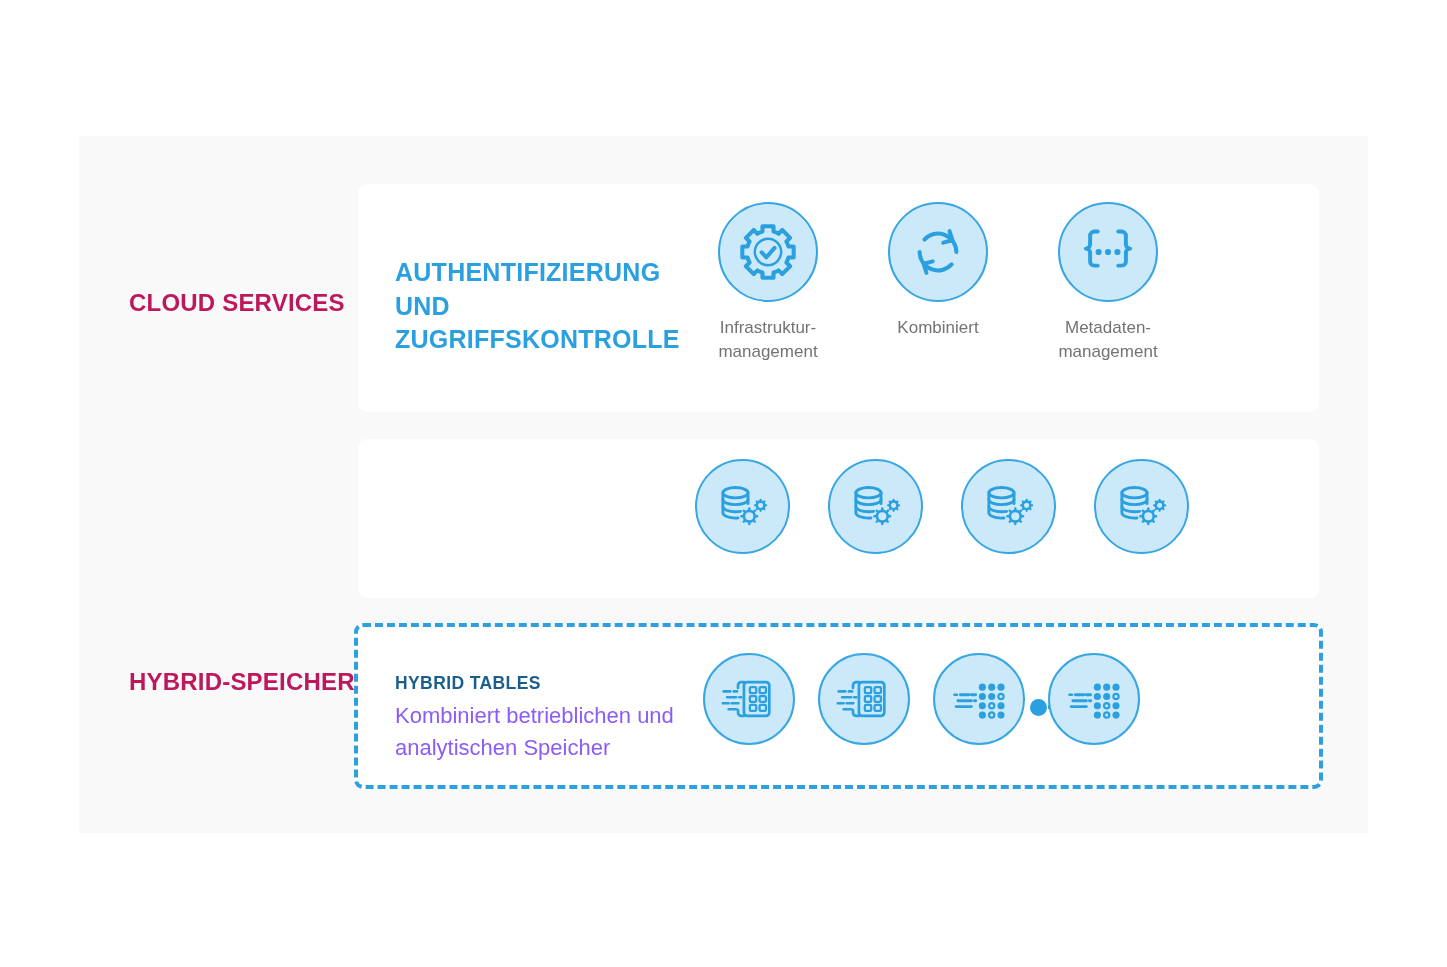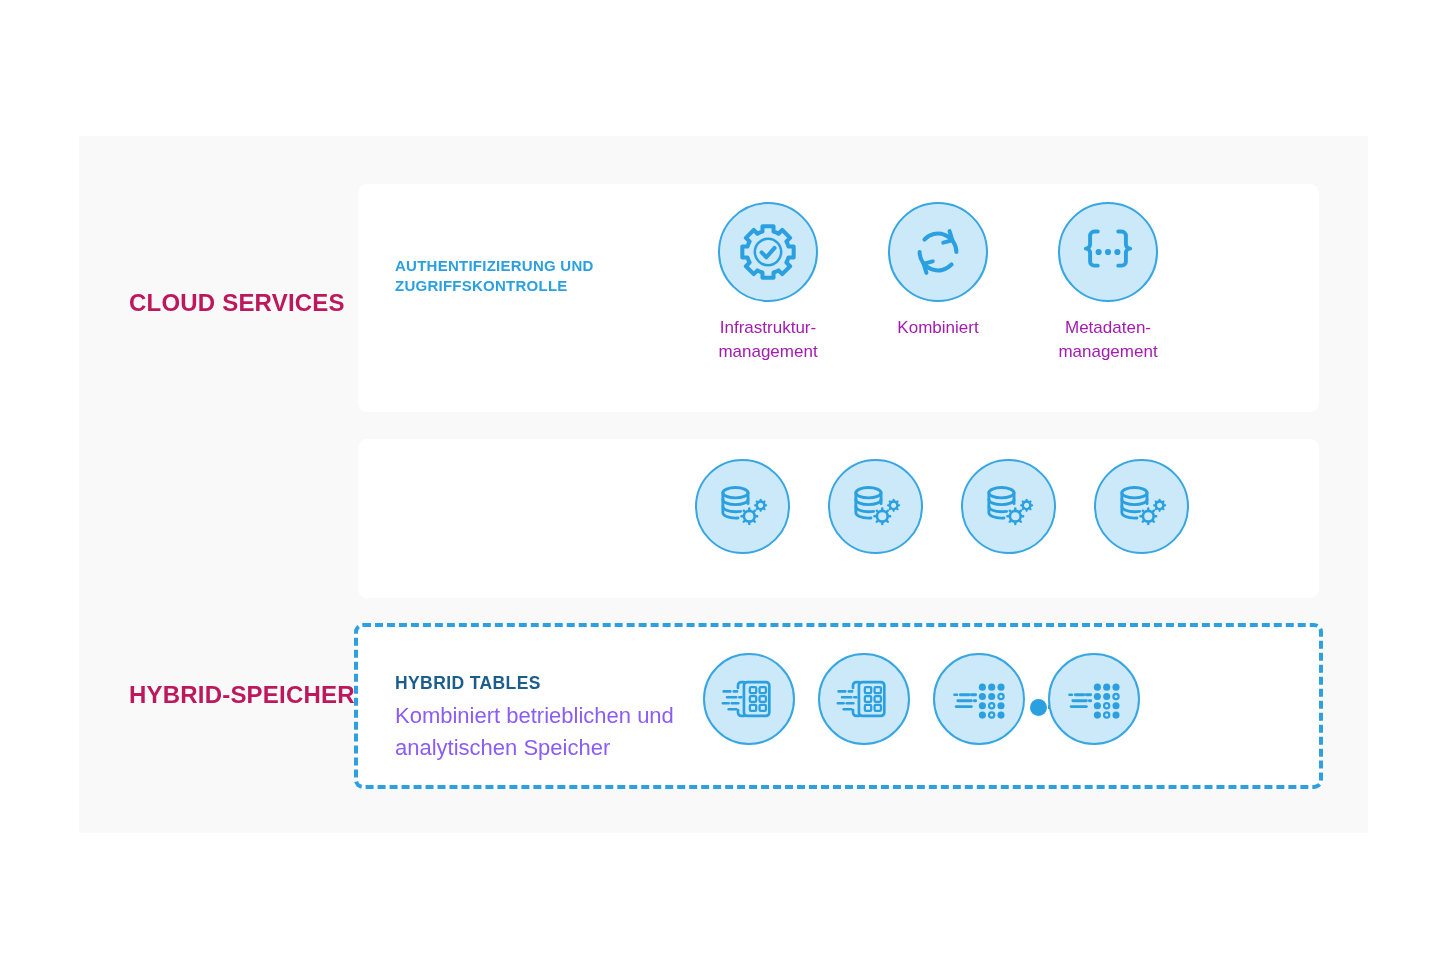--- a/index.html
+++ b/index.html
@@ -44,21 +44,21 @@
     width: 230px;
     font-size: 24px;
     font-weight: bold;
     line-height: 1.28;
     letter-spacing: 0.2px;
     color: #be185d;
     text-transform: uppercase;
   }
   #row-cloud-services   .row-label { top: 104px; }
   #row-query-processing .row-label { top: 53px; }
-  #row-hybrid-storage   .row-label { top: 57px; }
+  #row-hybrid-storage   .row-label { top: 44px; }
 
   
   .card {
     position: absolute;
     left: 279px;
     width: 961px;
     background: #ffffff;
     border-radius: 9px;
     box-sizing: border-box;
   }
@@ -84,21 +84,21 @@
   #row-hybrid-storage .card-text  { top: 45px; width: 300px; }
 
   .card-title {
     font-size: 19px;
     font-weight: bold;
     line-height: 1.34;
     letter-spacing: 0.25px;
     text-transform: uppercase;
     margin: 0;
   }
-  .card-title.accent { color: #2ba0e0; font-size: 15px; }
+  .card-title.accent { color: #2ba0e0; font-size: 25px; }
   .card-title.navy   { color: #1b5e8c; font-size: 17.5px; letter-spacing: 0.4px; }
 
   .card-desc {
     margin: 5px 0 0 0;
     font-size: 22px;
     line-height: 1.45;
     color: #8b5cf6;
     font-weight: normal;
   }
 
@@ -129,21 +129,21 @@
     box-sizing: border-box;
   }
   .icon-circle.sz-lg { width: 100px; height: 100px; }
   .icon-circle.sz-md { width: 95px;  height: 95px;  }
   .icon-circle.sz-sm { width: 92px;  height: 92px;  }
 
   .icon-caption {
     margin-top: 14px;
     font-size: 17px;
     line-height: 1.42;
-    color: #a21caf;
+    color: #737373;
     text-align: center;
     width: 126px;
     white-space: pre-line;
   }
 
   
   #hybrid-connector {
     position: absolute;
     left: 212px;
     top: 44px;

